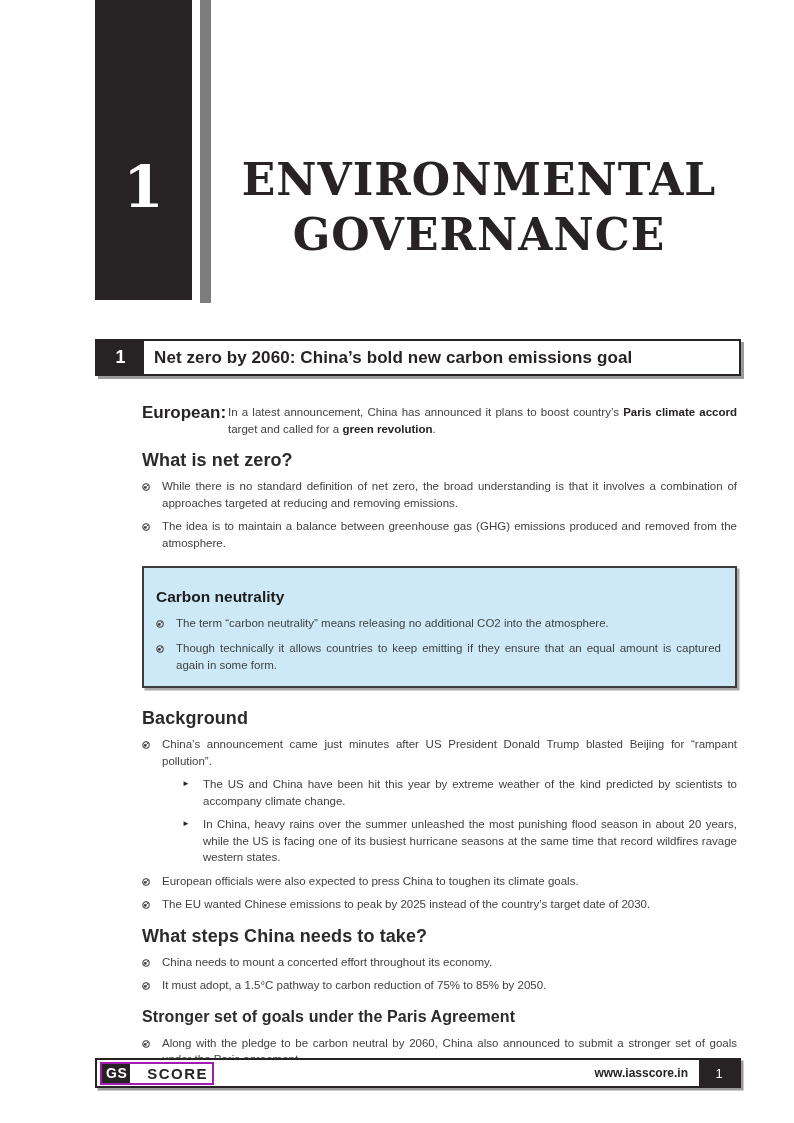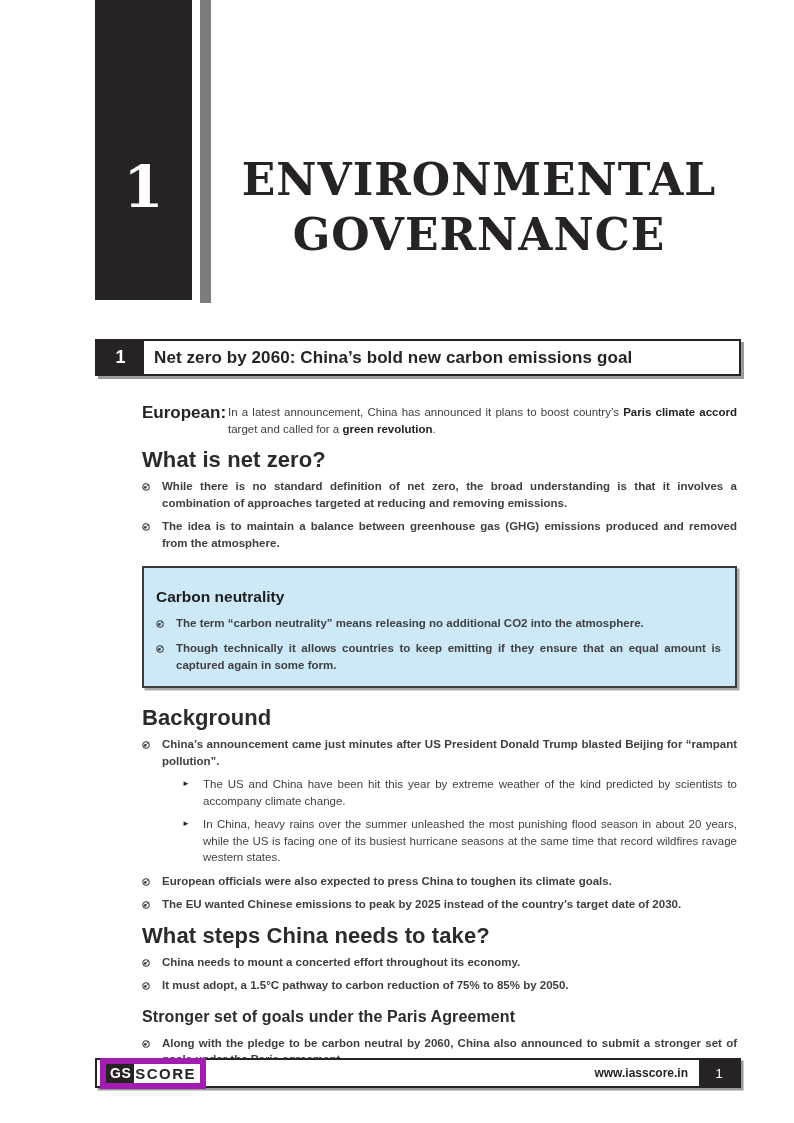--- a/index.html
+++ b/index.html
@@ -55,30 +55,30 @@
   }
   .context-row { display:flex; margin-bottom:12px; }
   .context-label {
     flex:0 0 86px; font-weight:bold; font-size:17px; color:#272325;
     line-height:18px;
   }
   .context-text { flex:1; text-align:justify; }
   .context-text b { color:#272325; }
 
   h2.sec {
-    margin:13px 0 8px 0; font-size:22px; line-height:20px;
+    margin:13px 0 8px 0; font-size:18px; line-height:20px;
     color:#2b2b2b; font-weight:bold; letter-spacing:0.1px;
   }
   h2.sub { font-size:16px; }
 
   .bullet { display:flex; margin-bottom:7px; }
   .bullet .marker {
     flex:0 0 20px; padding-top:4px; line-height:1;
   }
-  .bullet .btext { flex:1; text-align:justify;font-weight:bold; }
+  .bullet .btext { flex:1; text-align:justify; }
 
   .subbullet { display:flex; margin:0 0 7px 40px; }
   .subbullet .marker {
     flex:0 0 21px; font-size:8px; line-height:16.5px; color:#2b2b2b;
   }
   .subbullet .btext { flex:1; text-align:justify; }
 
   
   .info-box {
     box-sizing:border-box; width:100%;
@@ -93,30 +93,30 @@
   .info-box .bullet { margin-bottom:9px; }
 
   
   .footer {
     position:absolute; left:95px; top:1058px; width:646px; height:30px;
     box-sizing:border-box; border:2px solid #272325; background:#fff;
     box-shadow:2.5px 2.5px 0 #9a9a9a;
     display:flex; align-items:center;
   }
   .logo-box {
-    margin-left:3px; border:6px solid #a21caf; background:#fff;
+    margin-left:3px; border:2px solid #a21caf; background:#fff;
     display:flex; align-items:center; height:19px; padding:0 4px 0 0;
   }
   .logo-gs {
     background:#272325; color:#fff; font-weight:bold; font-size:14px;
     padding:2px 3px 3px 4px; letter-spacing:0.5px; line-height:1;
   }
   .logo-score {
     color:#272325; font-weight:bold; font-size:15px; letter-spacing:1.5px;
-    padding-left:1px; line-height:1;
+    padding-left:17px; line-height:1;
   }
   .footer-url {
     margin-left:auto; font-weight:bold; font-size:12px; color:#272325;
     padding-right:11px; text-decoration:none;text-align:center;
   }
   .footer-page {
     align-self:stretch; width:40px; flex:0 0 auto; background:#272325;
     color:#fff; display:flex; align-items:center; justify-content:center;
     font-size:13px;
   }

